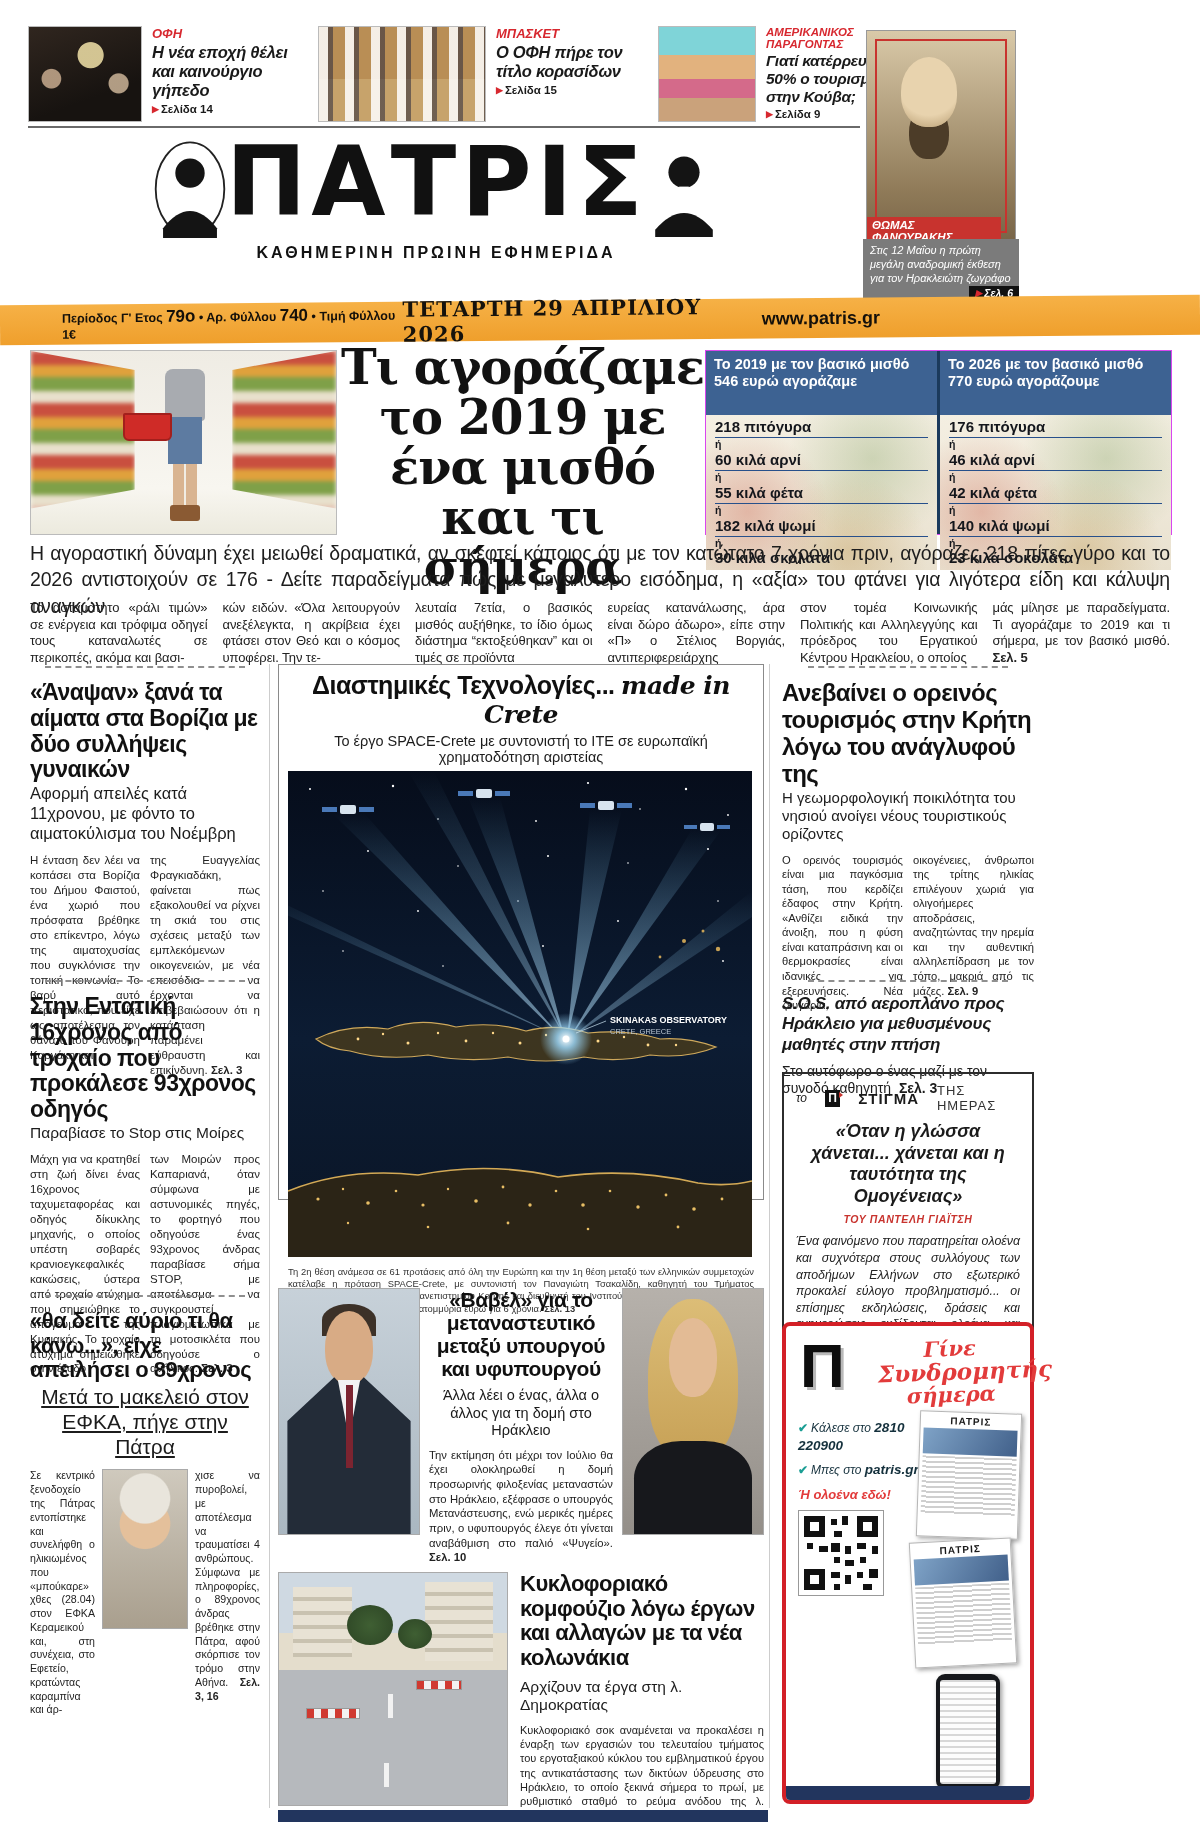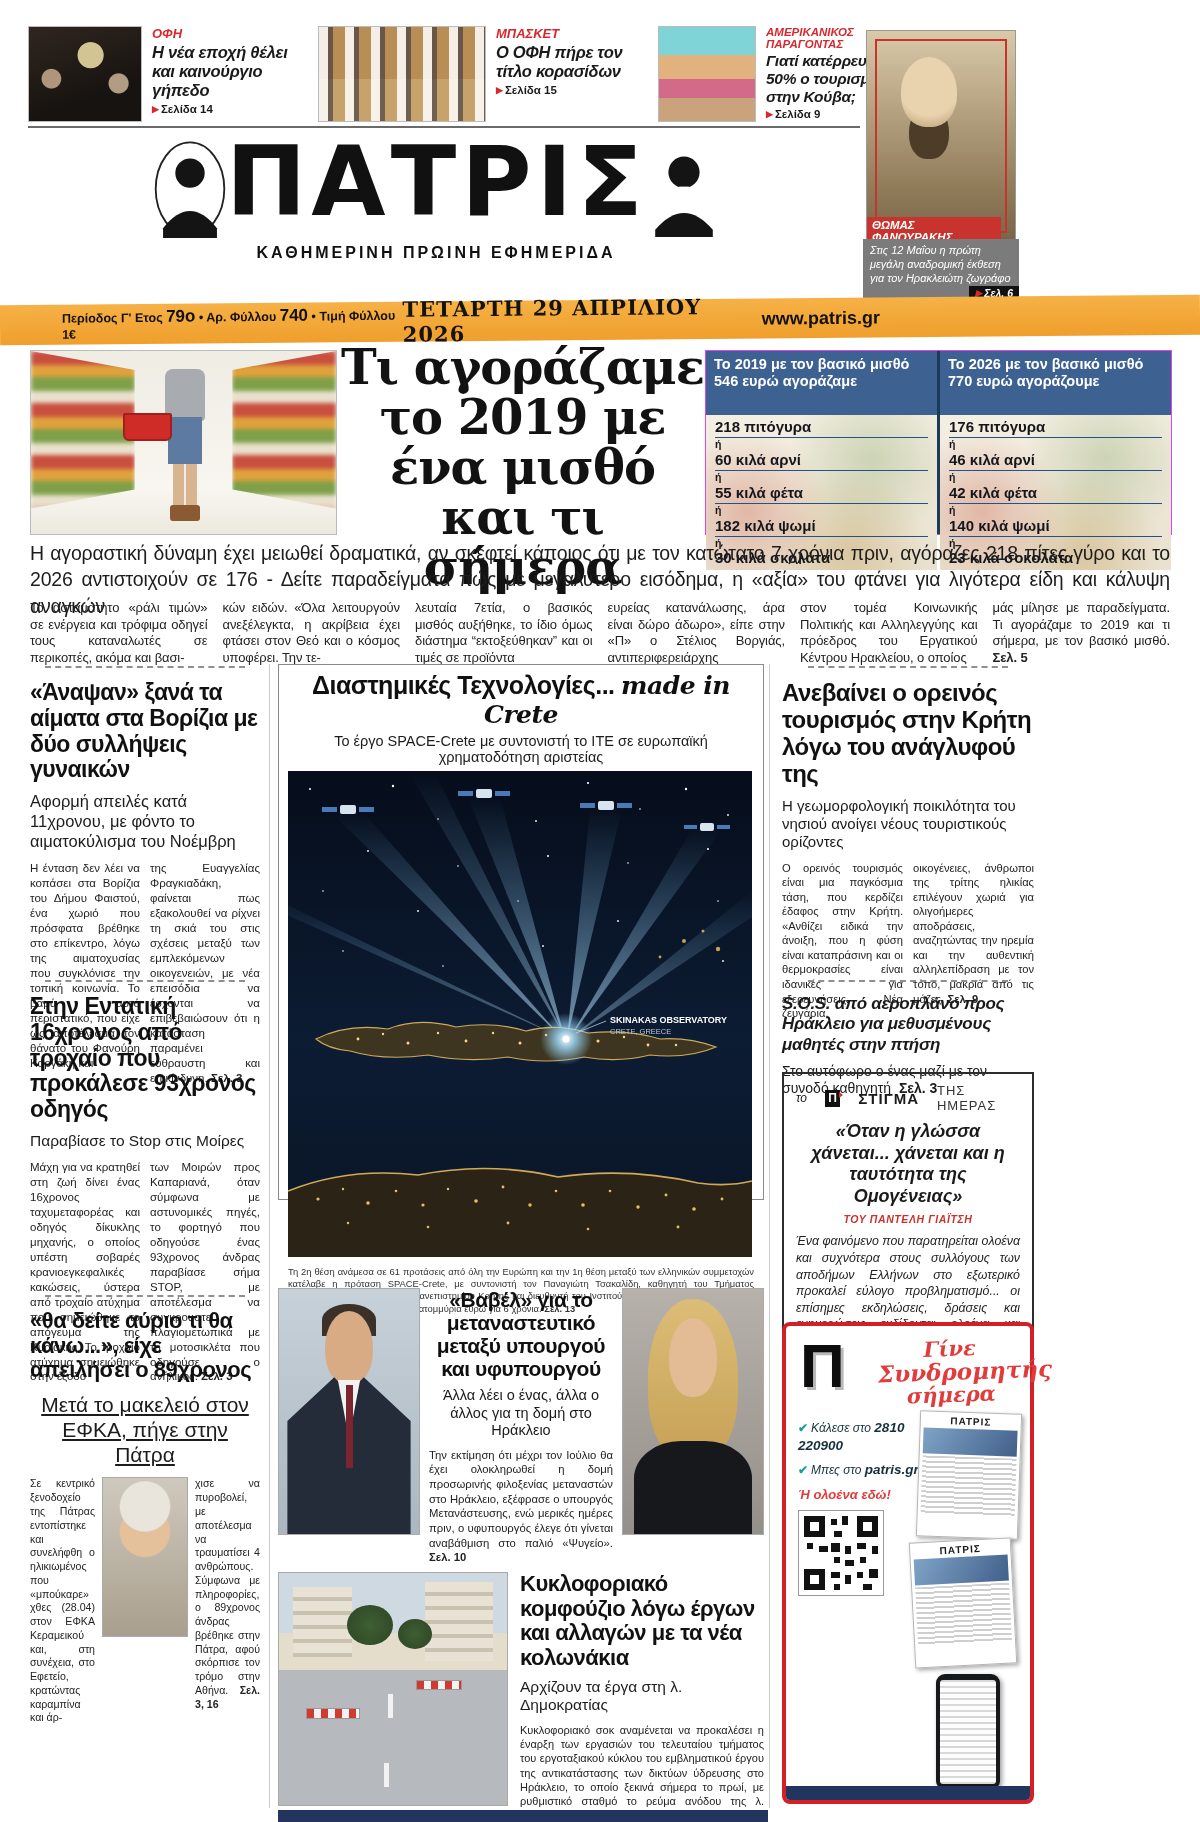--- a/index.html
+++ b/index.html
@@ -70,21 +70,21 @@
      linear-gradient(#f4efe2,#e9e1cf);}
   .trow{font-weight:700;color:#14161c;}
   .trow.item{font-size:15px;border-bottom:1.5px solid #27508b;padding:1px 0 2px 0;}
   .trow.or{font-size:10.5px;padding:0;}
   .deck{font-size:19.5px;line-height:1.35;color:#1d1d1d;text-align:justify;letter-spacing:-0.2px;}
   .bodycols{display:flex;gap:15px;}
   .bodycols>div{flex:1;font-size:13px;line-height:1.28;text-align:justify;color:#222;letter-spacing:-0.1px;}
   
   .dashes{border-top:2px dashed #8f8f8f;width:200px;margin:0 auto 12px auto;}
   .atitle{font-weight:800;font-size:23px;line-height:1.12;letter-spacing:-0.5px;color:#111;}
-  .asub{font-size:16.5px;line-height:1.2;margin-top:9px;color:#1c1c1c;}
+  .asub{font-size:16.5px;line-height:1.2;margin-top:1px;color:#1c1c1c;}
   .abody{display:flex;gap:10px;margin-top:10px;}
   .abody>div{flex:1;font-size:11.5px;line-height:1.3;text-align:justify;color:#222;}
   .pg{font-weight:700;}
   .vrule{width:1px;background:#cdcdcd;}
   
   .spacebox{border:1px solid #8a8a8a;padding:6px 9px;}
   .sp-title{text-align:center;font-weight:800;font-size:25px;letter-spacing:-0.5px;color:#101010;}
   .sp-title .it{font-family:"DejaVu Serif",serif;font-style:italic;font-weight:700;}
   .sp-sub{text-align:center;font-size:14.5px;margin-top:4px;color:#1c1c1c;}
   .sp-caption{margin-top:5px;font-size:9.4px;line-height:1.3;color:#333;text-align:justify;}

